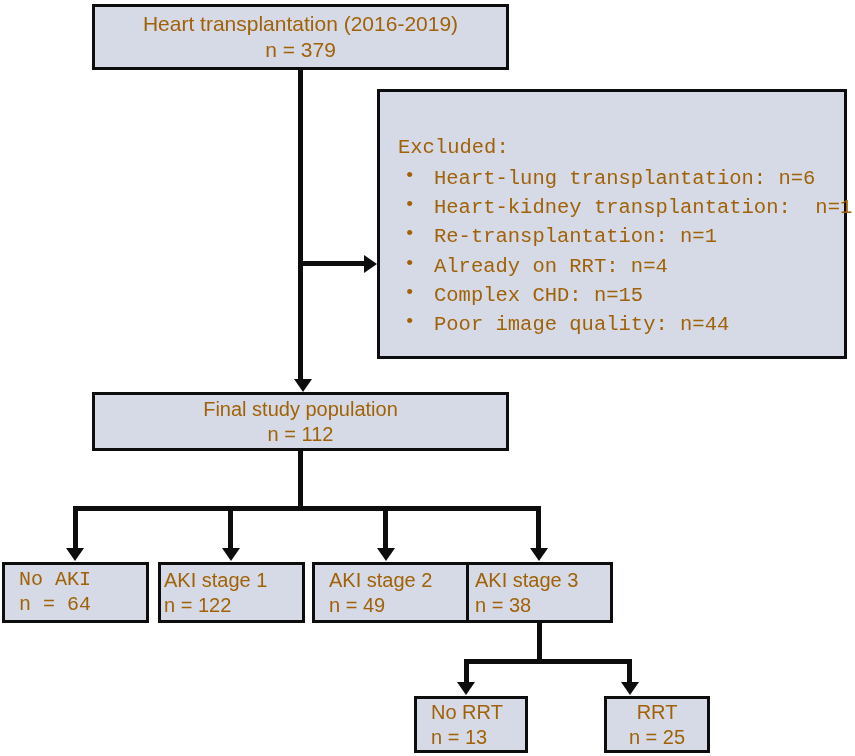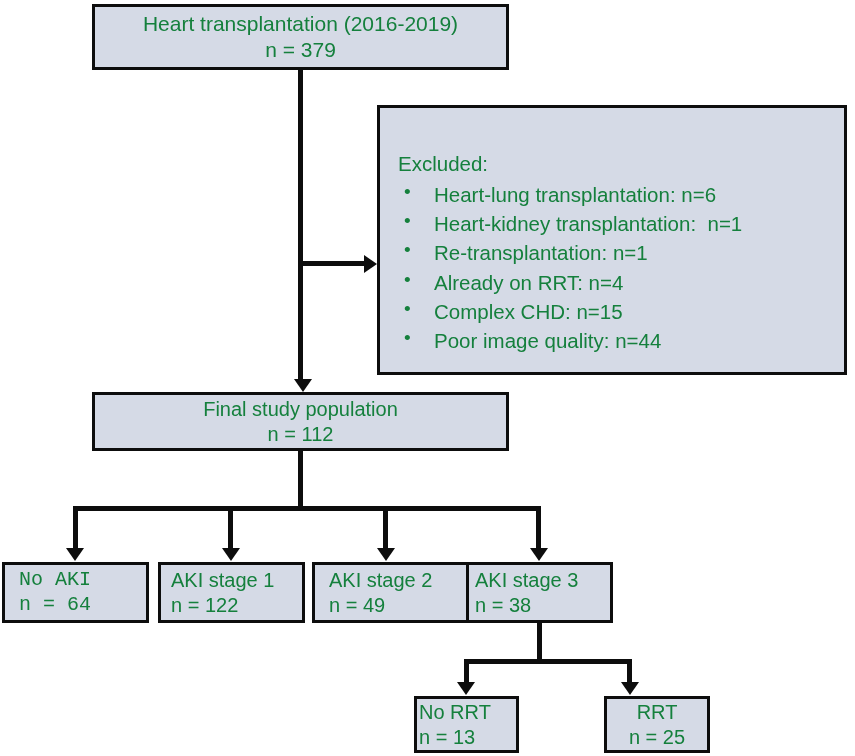--- a/index.html
+++ b/index.html
@@ -17,43 +17,43 @@
     overflow: hidden;
   }
   .node {
     position: absolute;
     box-sizing: border-box;
     background: #d5dae6;
     border: 3px solid #0d0d0d;
     display: flex;
     flex-direction: column;
     justify-content: center;
-    color: #15803d;
+    color: #a16207;
   }
   .node.center { align-items: center; text-align: center; }
   .node.left   { align-items: flex-start; text-align: left; }
   .node .line { line-height: 1.22; white-space: pre; }
 
   
   #node-root      { left: 92px;  top: 4px;   width: 417px; height: 66px;  }
   #node-root .line { font-size: 21px; }
 
-  #node-excluded  { left: 377px; top: 105px;  width: 470px; height: 270px; padding: 26px 0 0 18px; }
+  #node-excluded  { left: 377px; top: 89px;  width: 470px; height: 270px; padding: 26px 0 0 18px; font-family: Liberation Mono, monospace; }
   #node-excluded .line { font-size: 20.5px; }
 
   #node-final     { left: 92px;  top: 392px; width: 417px; height: 59px;  }
   #node-final .line { font-size: 20px; }
 
   #node-noaki     { left: 2px;   top: 562px; width: 147px; height: 61px;  padding-left: 14px; font-family: Liberation Mono, monospace; }
-  #node-aki1      { left: 158px; top: 562px; width: 147px; height: 61px;  padding-left: 10px; }
+  #node-aki1      { left: 158px; top: 562px; width: 147px; height: 61px;  padding-left: 3px; }
   #node-aki2      { left: 312px; top: 562px; width: 160px; height: 61px;  padding-left: 14px; }
   #node-aki3      { left: 466px; top: 562px; width: 147px; height: 61px;  padding-left: 6px; }
   #node-noaki .line, #node-aki1 .line, #node-aki2 .line, #node-aki3 .line { font-size: 20px; }
 
-  #node-norrt     { left: 414px; top: 696px; width: 105px; height: 57px;  padding-left: 2px; }
+  #node-norrt     { left: 414px; top: 696px; width: 114px; height: 57px;  padding-left: 14px; }
   #node-rrt       { left: 604px; top: 696px; width: 106px; height: 57px;  }
   #node-norrt .line, #node-rrt .line { font-size: 20px; }
 
   
   ul.bullets {
     list-style: none;
     margin: 4px 0 0 0;
     padding: 0;
   }
   ul.bullets li {

